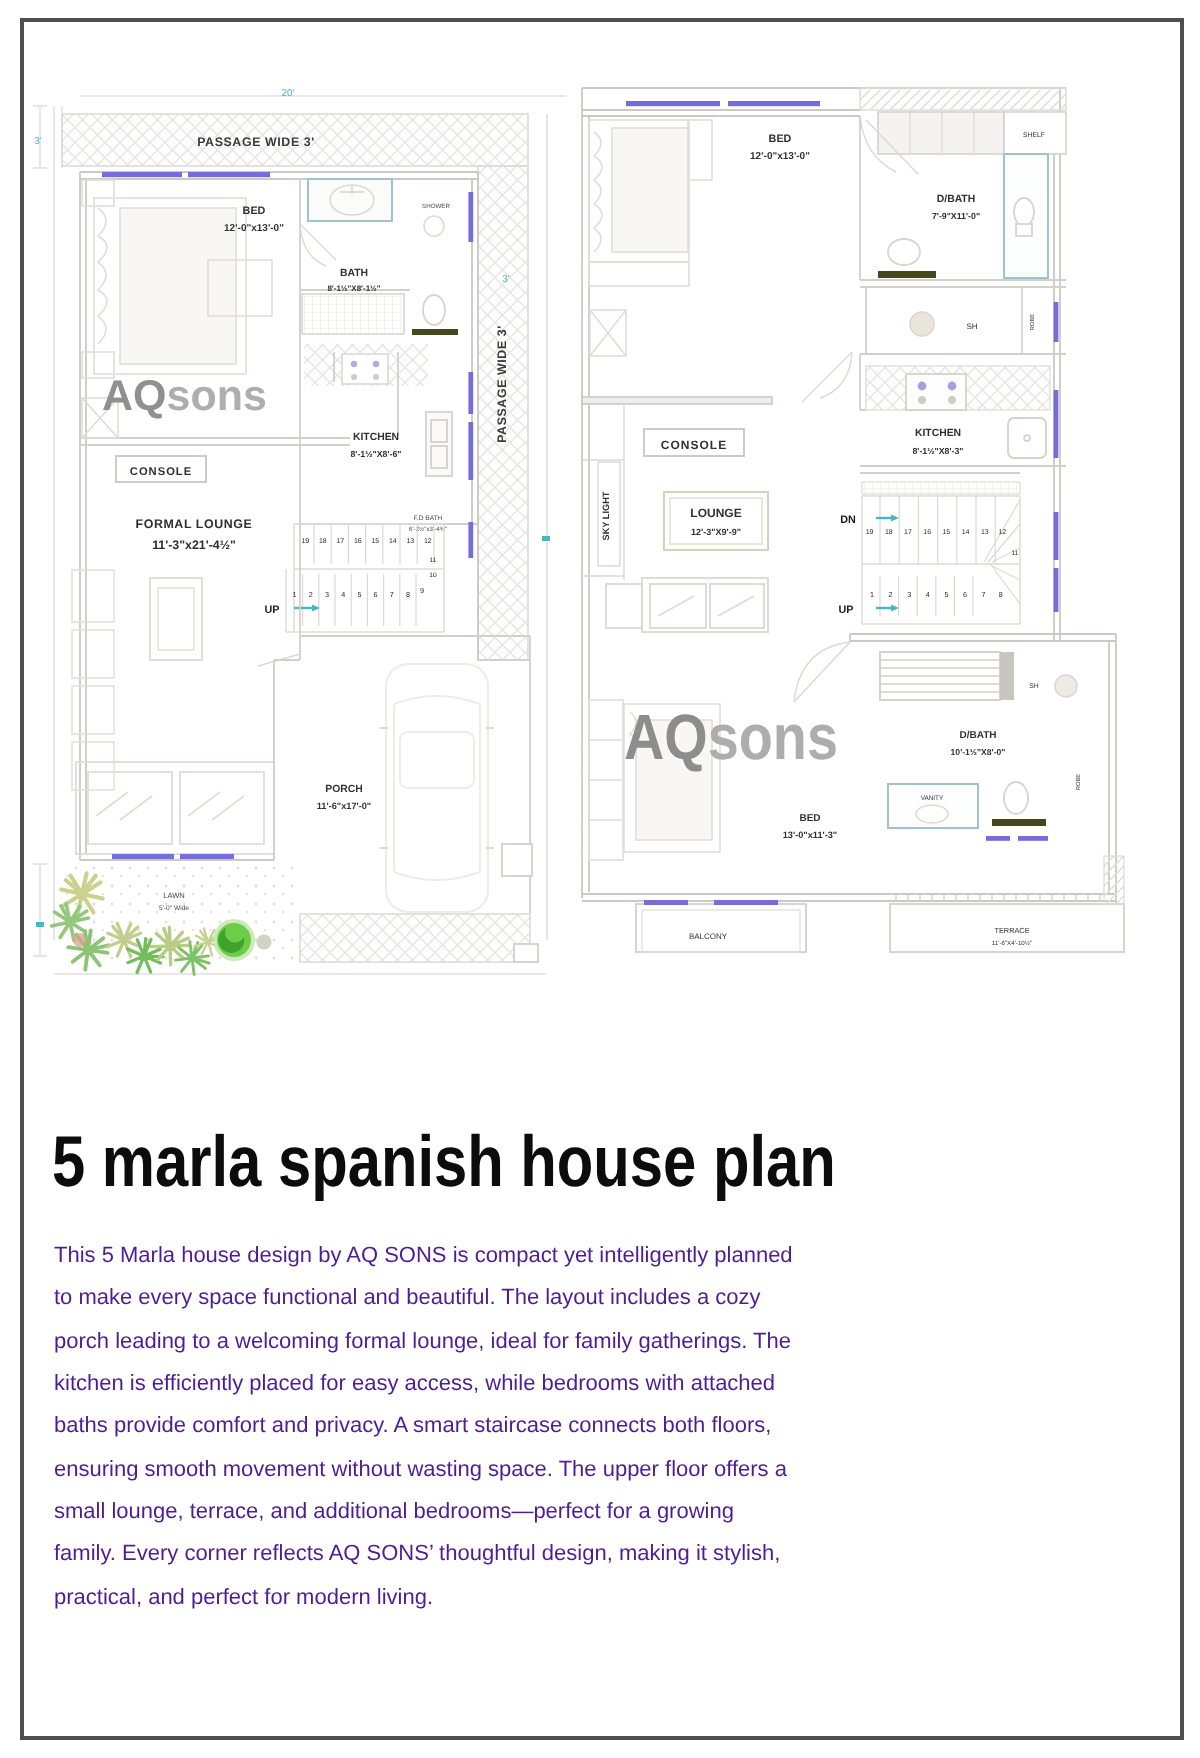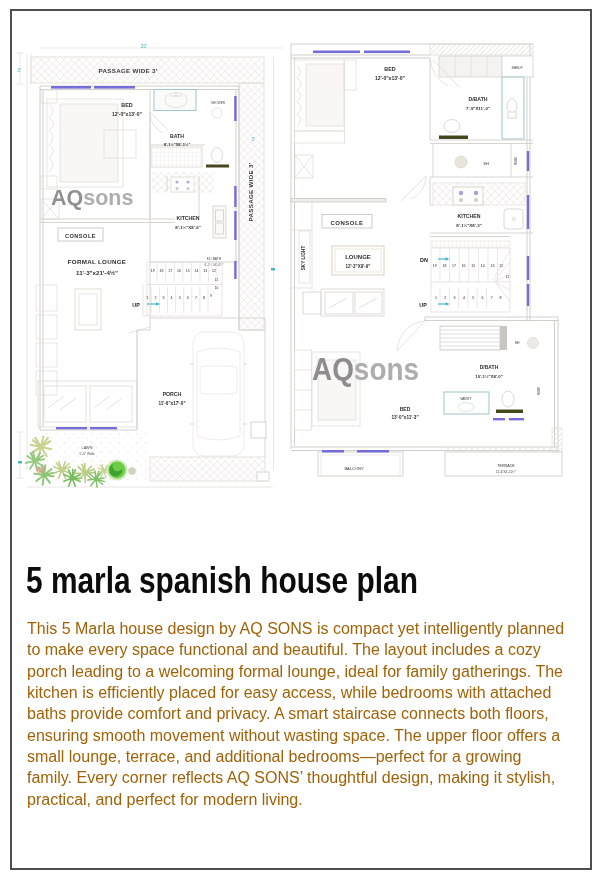--- a/index.html
+++ b/index.html
@@ -1,20 +1,20 @@
 <!DOCTYPE html>
 <html><head>
 <meta charset="utf-8">
 <style>
 html,body{margin:0;padding:0;background:#fff;width:600px;height:879px;overflow:hidden}
 body{font-family:"Liberation Sans",sans-serif}
 #page{position:absolute;left:10px;top:9px;width:578px;height:857px;border:2px solid #4e4e4e;background:#fff}
 #plans{position:absolute;left:0;top:0;width:600px;height:879px;filter:blur(0.35px)}
 #h1{position:absolute;left:26px;top:560px;font-size:36px;font-weight:bold;color:#0c0c0c;transform:scaleX(0.83);transform-origin:0 0;white-space:nowrap}
-#para{position:absolute;left:27px;top:618px;width:560px;font-size:16px;line-height:21.35px;color:#a16207}
+#para{position:absolute;left:27px;top:618px;width:560px;font-size:11px;line-height:21.35px;color:#4c1d95}
 </style>
 </head>
 <body>
 
 <div id="page"></div>
 <svg id="plans" viewBox="0 0 600 879">
 <defs>
 <pattern id="dia" width="7.5" height="7.5" patternUnits="userSpaceOnUse">
   <path d="M0,3.75 L3.75,0 L7.5,3.75 L3.75,7.5 Z" fill="none" stroke="#e9e6e1" stroke-width="0.75"></path>
 </pattern>

